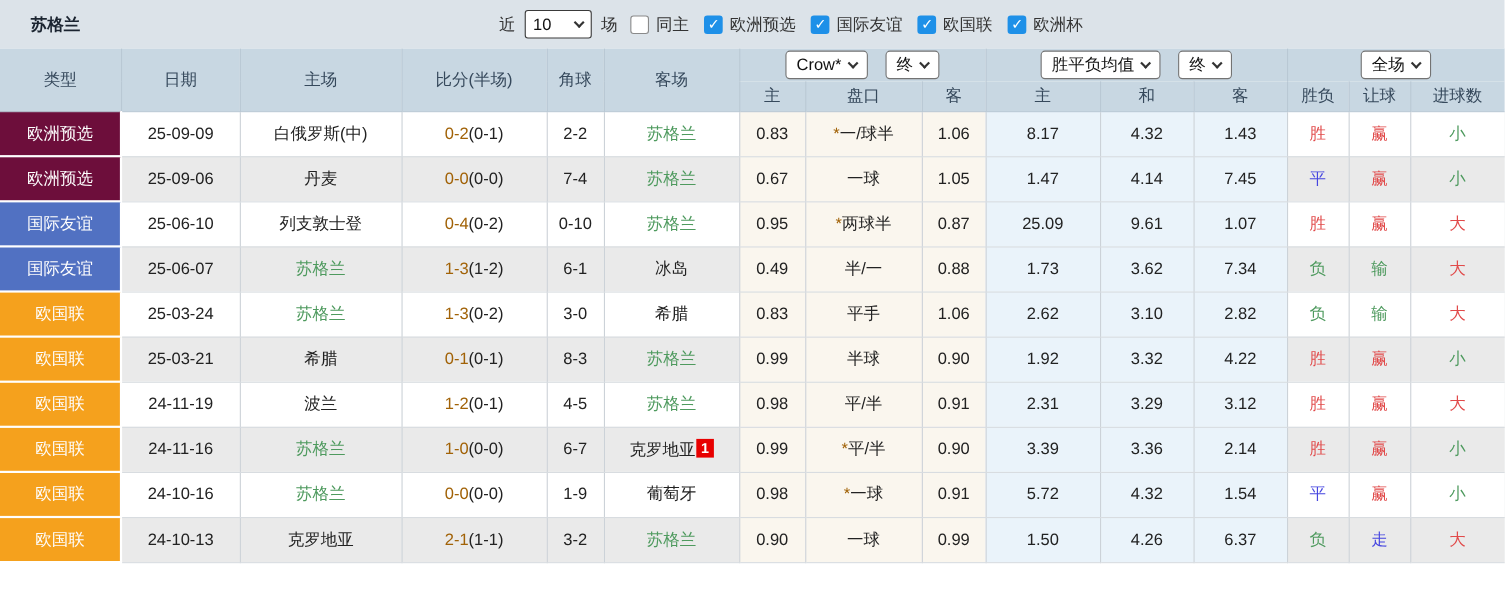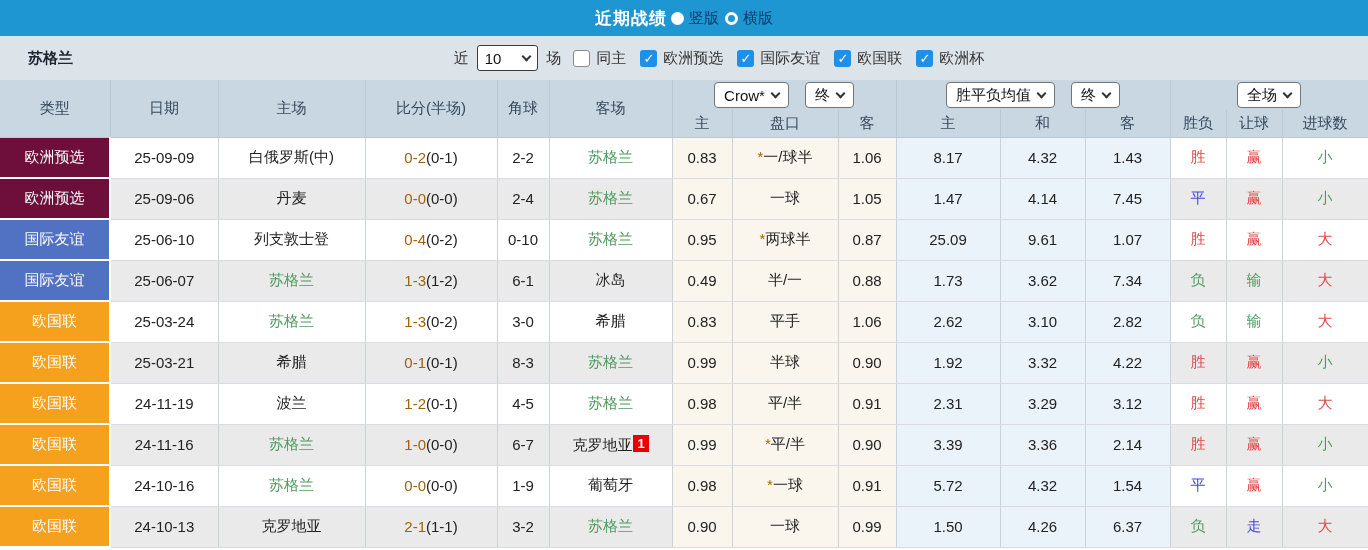--- a/index.html
+++ b/index.html
@@ -45,33 +45,20 @@
   .c-green { color:#4E9A5E; }
   .c-blue  { color:#4646E0; }
   .team-scot { color:#4E9A5E; }
   .badge { display:inline-block; background:#E80000; color:#fff; font-size:13px; font-weight:bold; padding:1px 4px; margin-left:1px; vertical-align:2px; }
 </style>
 </head>
 <body>
 
 <div class="page">
 
-  <div class="titlebar">
-    <span class="title">近期战绩</span>
-    <div class="radio-group">
-      <span class="radio-item">
-        <span class="radio-dot"></span>
-        <span class="radio-label">竖版</span>
-      </span>
-      <span class="radio-item">
-        <span class="radio-ring"></span>
-        <span class="radio-label">横版</span>
-      </span>
-    </div>
-  </div>
 
   <div class="filterbar">
     <span class="team-name">苏格兰</span>
     <div class="filters">
       <span>近</span>
       <span class="selectbox">
         <span>10</span>
         <span class="chev"></span>
       </span>
       <span>场</span>
@@ -175,21 +162,21 @@
           <td class="td-blue">1.43</td>
           <td><span class="c-red">胜</span></td>
           <td><span class="c-red">赢</span></td>
           <td><span class="c-green">小</span></td>
         </tr>
         <tr class="alt">
           <td class="td-type" style="background:#6D0E3B">欧洲预选</td>
           <td>25-09-06</td>
           <td><span class="">丹麦</span></td>
           <td><span class="c-score">0-0</span>(0-0)</td>
-          <td>2-4</td>
+          <td>7-4</td>
           <td><span class="team-scot">苏格兰</span></td>
           <td class="td-cream">0.67</td>
           <td class="td-cream">一球</td>
           <td class="td-cream">1.05</td>
           <td class="td-blue">1.47</td>
           <td class="td-blue">4.14</td>
           <td class="td-blue">7.45</td>
           <td><span class="c-blue">平</span></td>
           <td><span class="c-red">赢</span></td>
           <td><span class="c-green">小</span></td>

